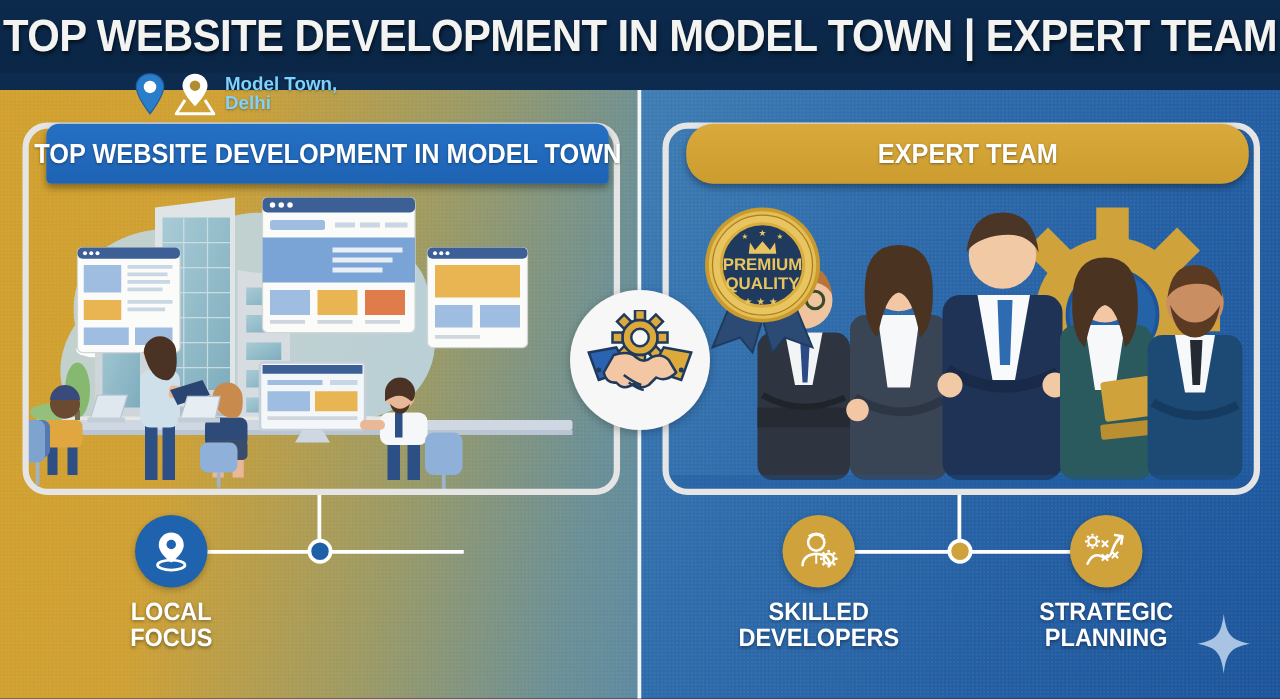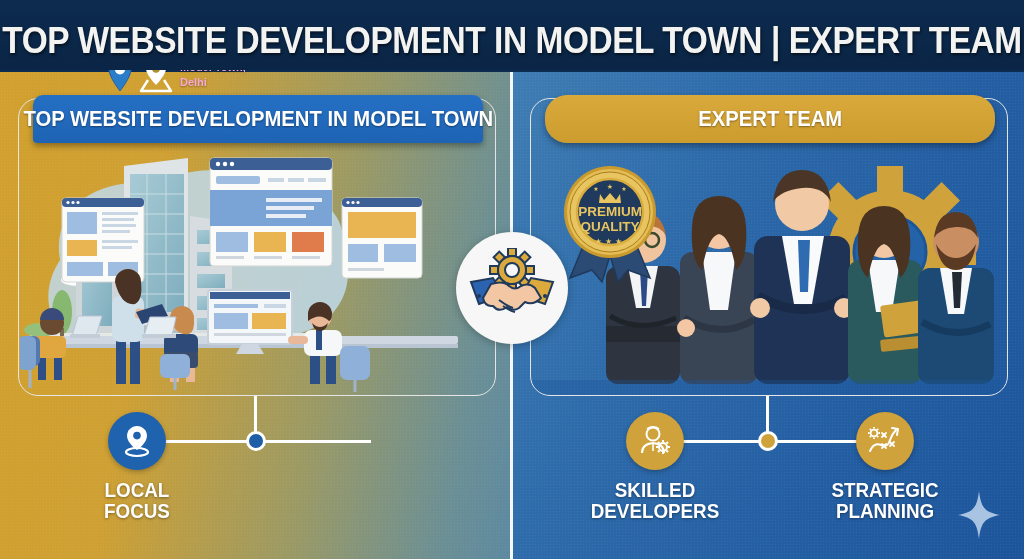--- a/index.html
+++ b/index.html
@@ -5,21 +5,21 @@
   * { margin:0; padding:0; box-sizing:border-box; }
   body {
     width:1024px; height:559px; overflow:hidden;
     font-family:"Liberation Sans", sans-serif;
     background:#0d2b4e;
   }
   #stage { position:relative; width:1024px; height:559px; overflow:hidden; }
 
   
   .header {
-    position:absolute; left:0; top:12px; width:1024px; height:58px;
+    position:absolute; left:0; top:0; width:1024px; height:58px;
     background:linear-gradient(180deg,#0c2a4d 0%,#0a2545 100%);
     display:flex; align-items:center; justify-content:center;
     z-index:40;
   }
   .header-title {
     font-family:"Liberation Sans Narrow","Liberation Sans", sans-serif;
     font-weight:bold; font-size:36px; letter-spacing:-0.5px;
     color:#f3f4f2; white-space:nowrap;
     transform:scaleX(0.93);
     text-shadow:1px 2px 3px rgba(0,0,0,0.55);
@@ -42,21 +42,21 @@
     z-index:2;
   }
   .center-divider {
     position:absolute; left:510px; top:72px; width:3px; height:487px;
     background:#f4f6f7; z-index:25;
   }
 
   
   .panel {
     position:absolute; top:98px; width:478px; height:298px;
-    border:1px solid #e5e5e5; border-radius:20px;
+    border:5px solid #e5e5e5; border-radius:20px;
     z-index:10;
   }
   .panel-left  { left:18px; }
   .panel-right { left:530px; }
 
   .panel-tab {
     position:absolute; top:-4px; left:14px; width:450px; height:48px;
     border-radius:10px 10px 4px 4px;
     display:flex; align-items:center; justify-content:center;
     box-shadow:0 3px 6px rgba(0,0,0,0.35);
@@ -70,21 +70,21 @@
     white-space:nowrap; transform:scaleX(0.92);
     text-shadow:0 1px 2px rgba(0,0,0,0.4);
   }
   .panel-tab.tab-left-pos { left:14px; }
 
   
   .loc-badge {
     position:absolute; left:108px; top:58px; display:flex; align-items:flex-start; gap:5px; z-index:14;
   }
   .loc-text {
-    color:#f9a8d4; font-size:11px; font-weight:bold; line-height:15px;
+    color:#7dd3fc; font-size:15px; font-weight:bold; line-height:15px;
     text-shadow:0 1px 2px rgba(0,0,0,.35); padding-top:2px;
   }
 
   
   .connector { position:absolute; z-index:12; }
   .conn-v { width:3px; background:#ffffff; }
   .conn-h { height:3px; background:#ffffff; }
   .conn-node {
     position:absolute; width:20px; height:20px; border-radius:50%;
     border:3px solid #ffffff; z-index:14;

